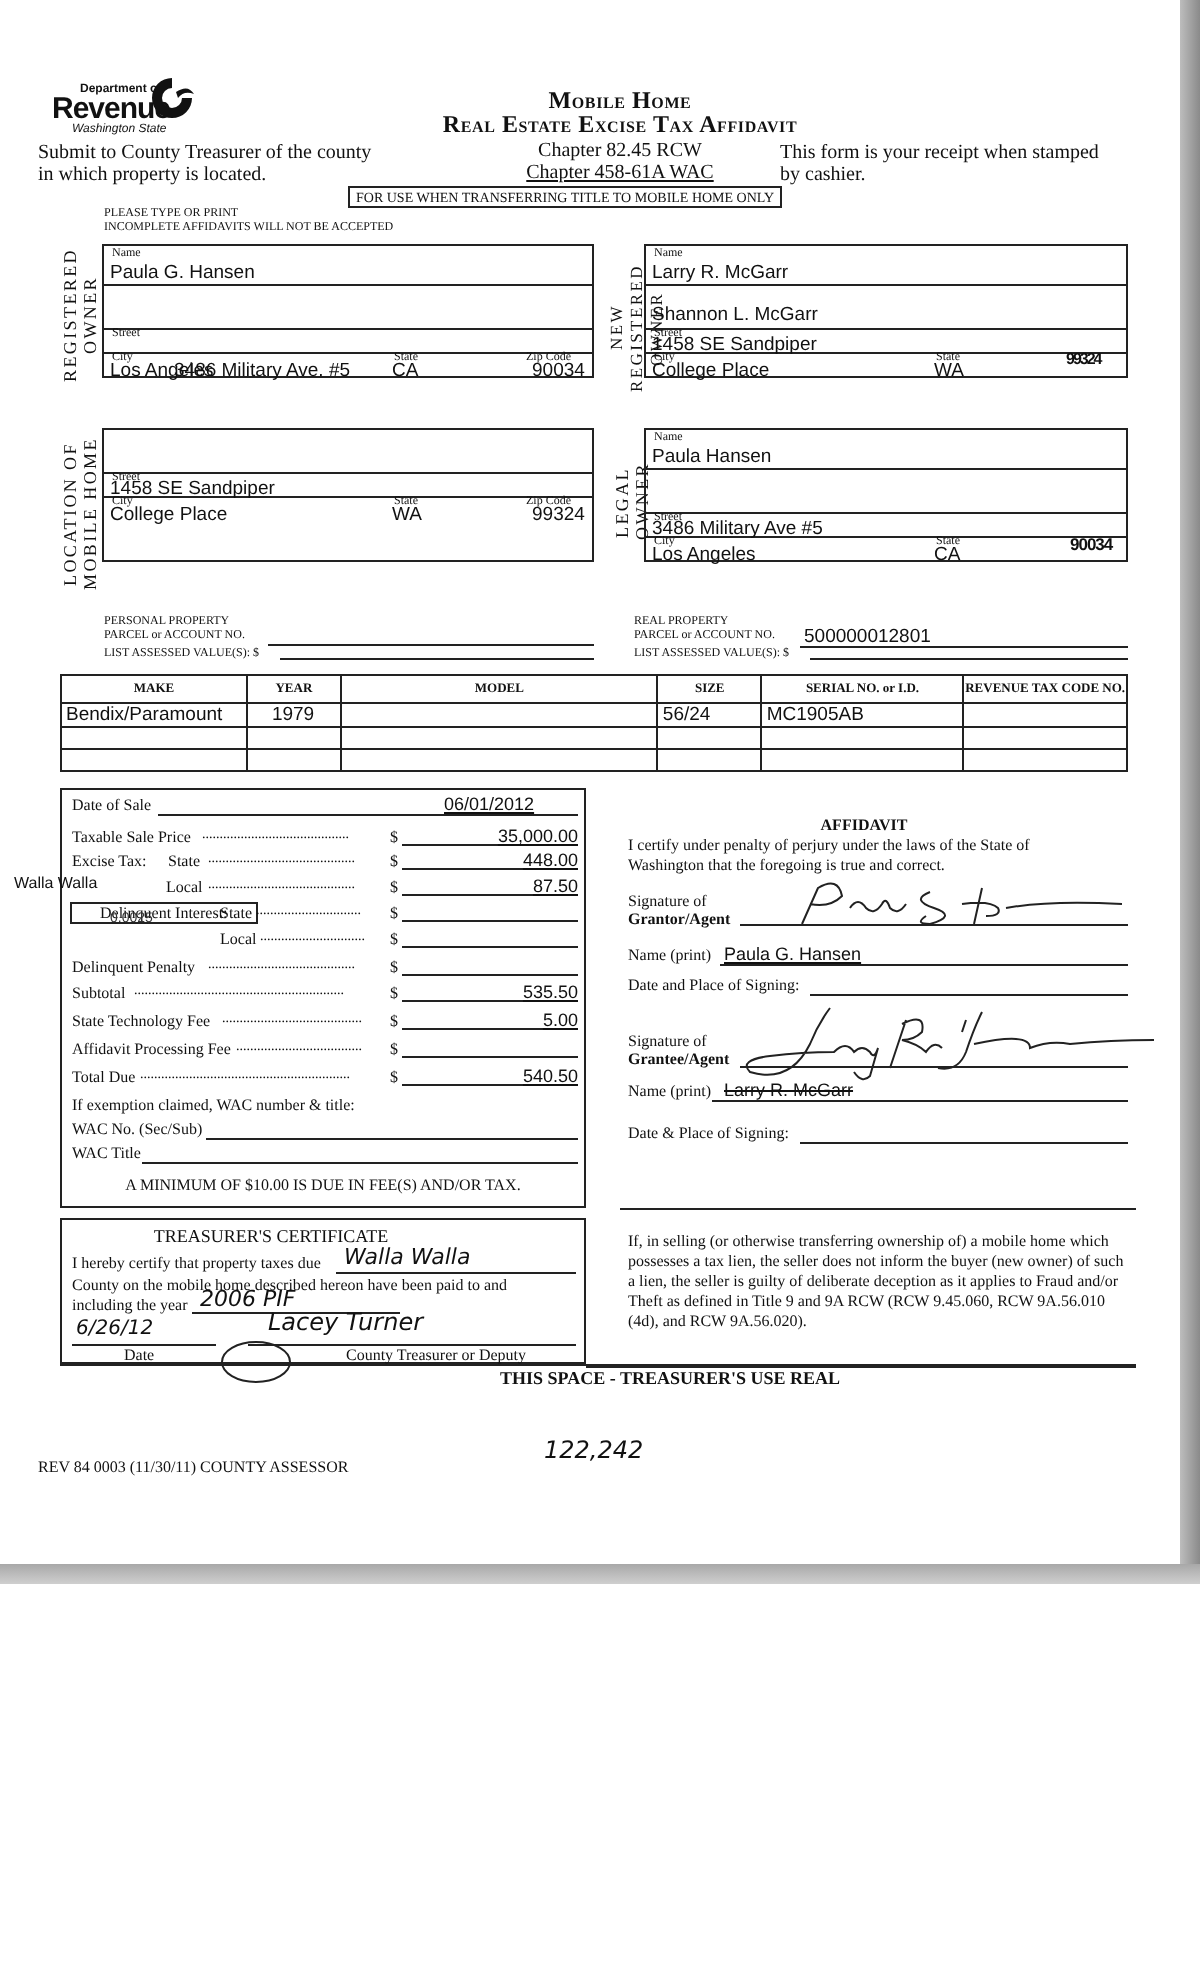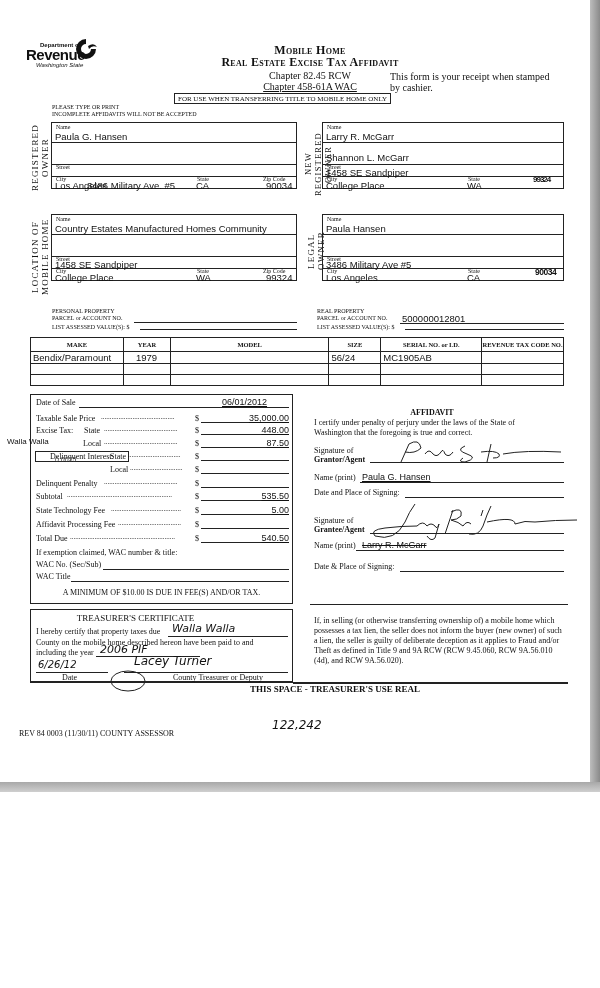--- a/index.html
+++ b/index.html
@@ -51,20 +51,24 @@
   <div class="abs" style="left:26px;top:42px;">
     <div class="logo-dept" style="margin-left:14px;">Department of</div>
     <div class="logo-rev">Revenue</div>
     <div class="logo-wa" style="margin-left:10px;">Washington State</div>
   </div>
   <svg class="abs" style="left:74px;top:38px;" width="24" height="22" viewBox="0 0 24 22">
     <path d="M12 1 A10 10 0 1 0 22 11 L17 11 A5 5 0 1 1 12 6 Z" fill="#111"></path>
     <path d="M14 8 Q20 4 23 9 Q18 7 15 11 Z" fill="#111"></path>
   </svg>
 
+  <div class="abs t10" style="left:19px;top:71px;line-height:11px;">
+    <div>Submit to County Treasurer of the county</div>
+    <div>in which property is located.</div>
+  </div>
 
   <div class="abs title1" style="left:220px;top:43px;width:180px;text-align:center;font-size:12px;">Mobile Home</div>
   <div class="abs title2" style="left:190px;top:55px;width:240px;text-align:center;">Real Estate Excise Tax Affidavit</div>
   <div class="abs t10" style="left:220px;top:70px;width:180px;text-align:center;">Chapter 82.45 RCW</div>
   <div class="abs t10" style="left:220px;top:81px;width:180px;text-align:center;text-decoration:underline;">Chapter 458-61A WAC</div>
   <div class="abs t10" style="left:390px;top:71px;line-height:11px;">
     <div>This form is your receipt when stamped</div>
     <div>by cashier.</div>
   </div>
   <div class="abs t7 boxed" style="left:174px;top:93px;height:11px;line-height:10px;">FOR USE WHEN TRANSFERRING TITLE TO MOBILE HOME ONLY</div>
@@ -121,24 +125,20 @@
       <span class="val" style="left:144px;top:3px;">WA</span>
       <span class="val" style="left:210px;top:-2px;font-size:8px;font-weight:bold;letter-spacing:-1px;">99324</span>
     </div>
   </div>
 
   <div class="vlabel" style="left:30px;top:218px;height:78px;">
     <span>LOCATION OF</span><br>
     <span>MOBILE HOME</span>
   </div>
   <div class="blk" style="left:51px;top:214px;width:246px;height:67px;">
-    <div class="row" style="height:20px;">
-      <span class="lbl" style="left:4px;top:1px;">Name</span>
-      <span class="val" style="left:3px;top:8px;">Country Estates Manufactured Homes Community</span>
-    </div>
     <div class="row" style="height:22px;">
       <span class="val" style="left:3px;top:9px;"></span>
     </div>
     <div class="row" style="height:12px;">
       <span class="lbl" style="left:4px;top:-1px;">Street</span>
       <span class="val" style="left:3px;top:2px;">1458 SE Sandpiper</span>
     </div>
     <div class="row" style="height:13px;">
       <span class="lbl" style="left:4px;top:-1px;">City</span>
       <span class="val" style="left:3px;top:3px;">College Place</span>

